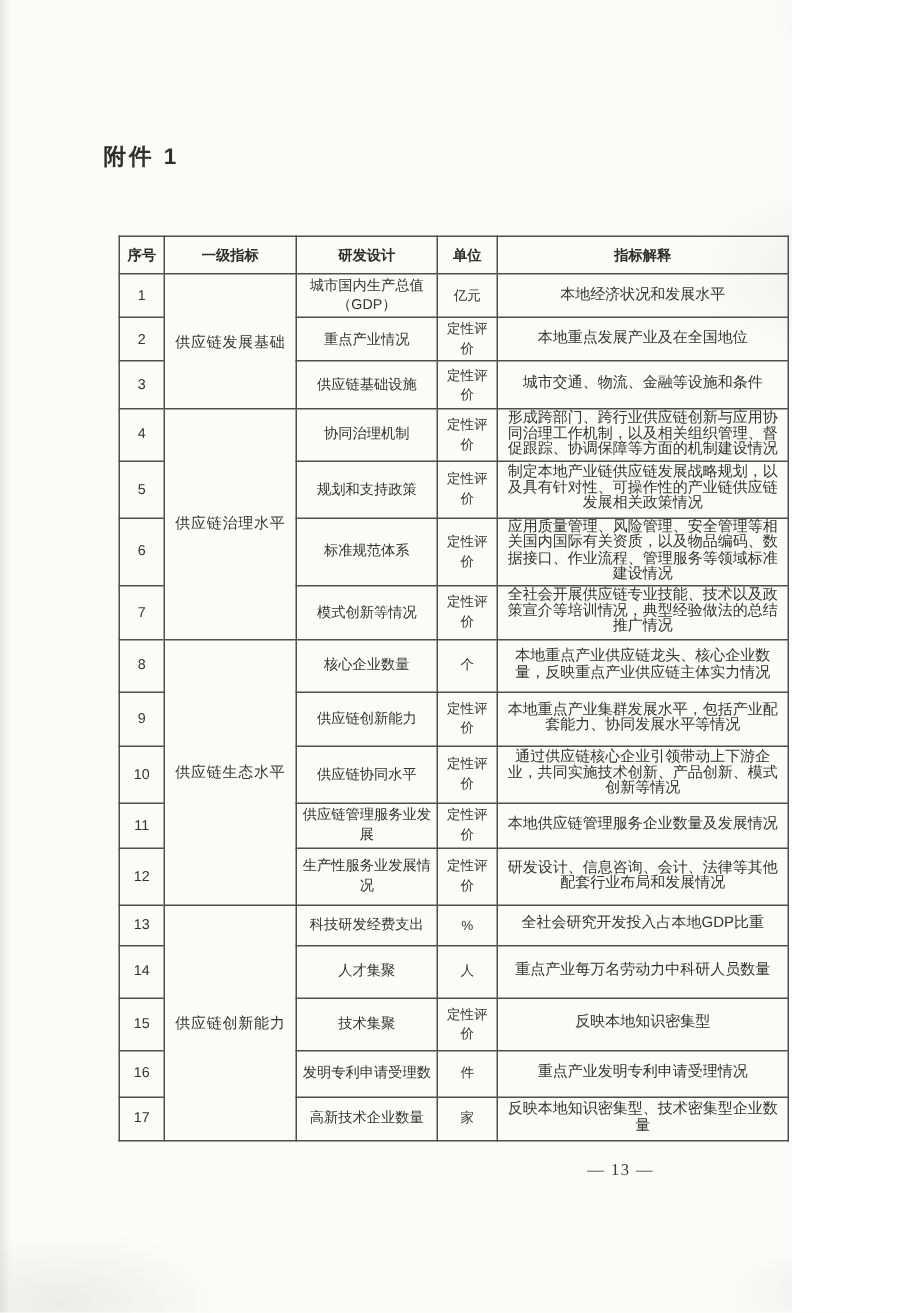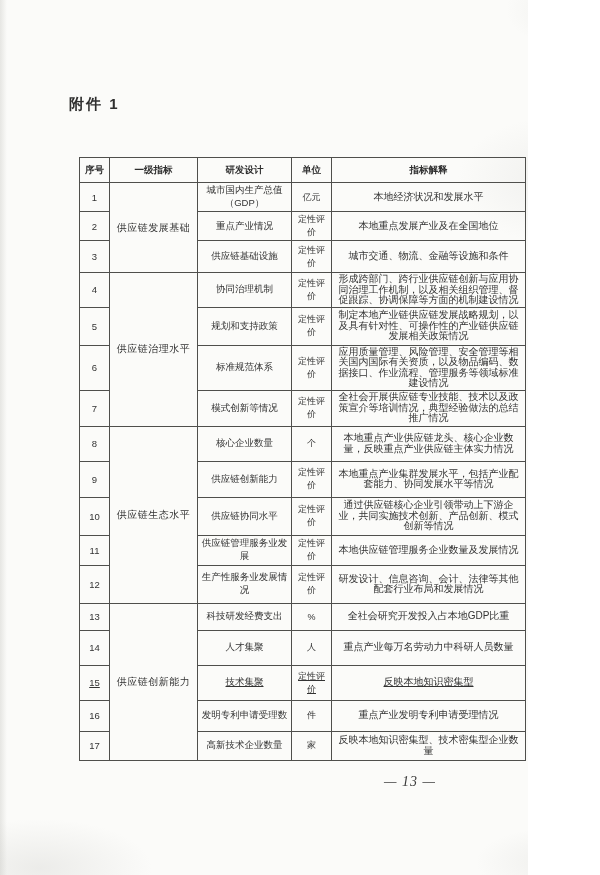--- a/index.html
+++ b/index.html
@@ -48,23 +48,22 @@
   td.col-no{font-size:9.5px;color:#333;}
   td.col-l1{font-size:10px;color:#333;letter-spacing:0.5px;}
   td.col-l2{font-size:9.5px;color:#333;padding:2px 3px;}
   td.col-unit{font-size:9px;color:#333;padding:1px;}
   td.col-expl{
     font-size:10px;line-height:10.5px;color:#333;
     text-align:left;padding:2px 4px;letter-spacing:0px;
   }
   .page-number{
     position:absolute;top:774px;right:92px;
-    font-size:14px;color:#3a3a3a;letter-spacing:1px;
+    font-size:11px;color:#3a3a3a;letter-spacing:1px;
     font-family:"Liberation Serif","DejaVu Serif",serif;
-    font-style:italic;
   }
 </style>
 </head>
 <body>
 
 <div class="page">
 
   <div class="scan-line"></div>
 
   <div class="attachment">附件 1</div>
@@ -169,21 +168,21 @@
           <td class="col-l2">科技研发经费支出</td>
           <td class="col-unit">%</td>
           <td class="col-expl">全社会研究开发投入占本地GDP比重</td>
         </tr>
         <tr style="height: 35px;">
           <td class="col-no">14</td>
           <td class="col-l2">人才集聚</td>
           <td class="col-unit">人</td>
           <td class="col-expl">重点产业每万名劳动力中科研人员数量</td>
         </tr>
-        <tr style="height: 35px; text-decoration: underline;">
+        <tr style="height: 35px;">
           <td class="col-no">15</td>
           <td class="col-l2">技术集聚</td>
           <td class="col-unit">定性评价</td>
           <td class="col-expl">反映本地知识密集型</td>
         </tr>
         <tr style="height: 31px;">
           <td class="col-no">16</td>
           <td class="col-l2">发明专利申请受理数</td>
           <td class="col-unit">件</td>
           <td class="col-expl">重点产业发明专利申请受理情况</td>

